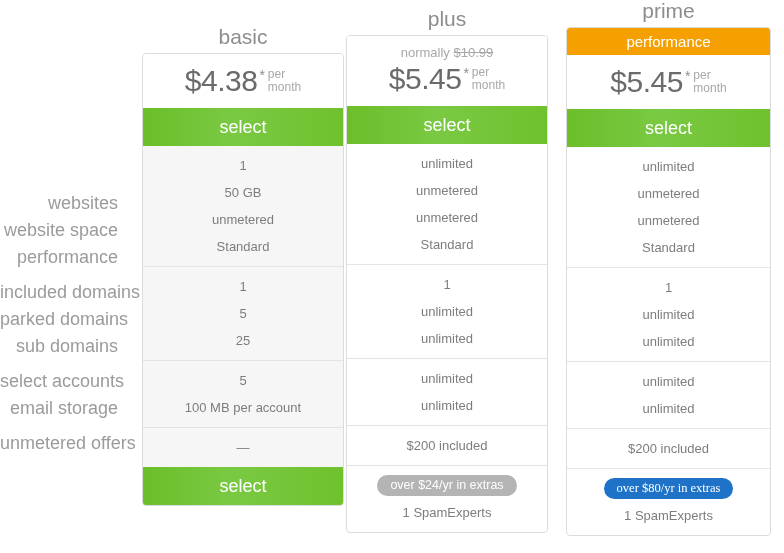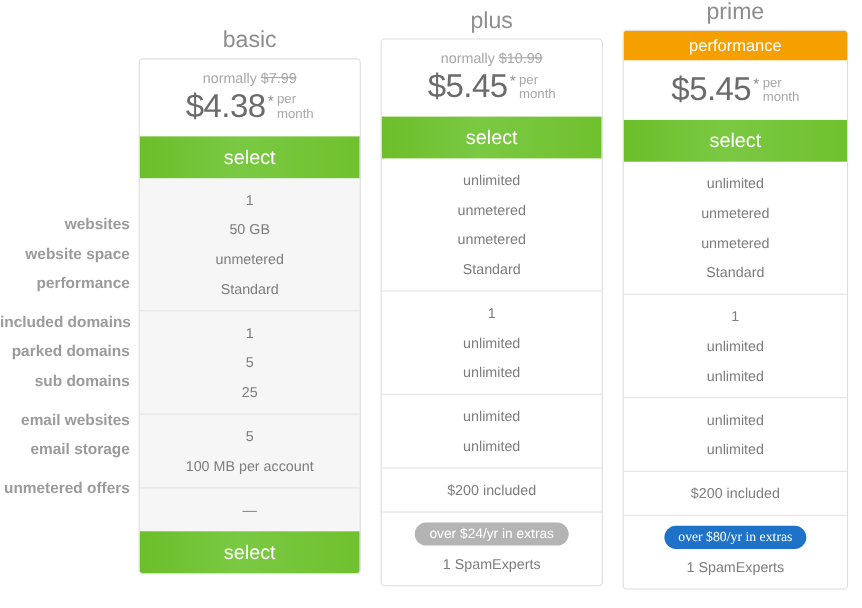--- a/index.html
+++ b/index.html
@@ -19,37 +19,36 @@
   }
 
   
   .labels {
     position: absolute;
     left: 0;
     top: 0;
     width: 118px;
     text-align: right;
     color: #9b9b9b;
-    font-size: 14px;
-    font-weight: bold;
+    font-size: 18px;
   }
   .label-row {
     height: 27px;
     line-height: 27px;
     white-space: nowrap;
   }
   .label-gap { height: 8px; }
 
   
   .plan {
     position: absolute;
     top: 0;
     width: 202px;
   }
-  .plan-basic { left: 126px; }
+  .plan-basic { left: 142px; }
   .plan-plus  { left: 346px; }
   .plan-prime { left: 566px; width: 205px; }
 
   .plan-title {
     text-align: center;
     color: #8d8d8d;
     font-size: 21px;
     font-weight: 400;
     line-height: 1;
     padding-bottom: 6px;
@@ -165,34 +164,30 @@
 
   <div class="labels" style="top:190px;">
     <div class="label-row">websites</div>
     <div class="label-row">website space</div>
     <div class="label-row">performance</div>
     <div class="label-gap"></div>
     <div class="label-row">included domains</div>
     <div class="label-row">parked domains</div>
     <div class="label-row">sub domains</div>
     <div class="label-gap"></div>
-    <div class="label-row">email websites</div>
+    <div class="label-row">select accounts</div>
     <div class="label-row">email storage</div>
     <div class="label-gap"></div>
     <div class="label-row">unmetered offers</div>
   </div>
 
   <div class="plan plan-basic" style="top:26px;">
     <div class="plan-title">basic</div>
     <div class="card">
       <div class="price-box">
-        <div class="normally">
-          <span>normally</span>
-          <span class="old">$7.99</span>
-        </div>
         <div class="price-line">
           <span class="amount">$4.38</span>
           <span class="asterisk">*</span>
           <span class="permonth">
             <span>per</span><br>
             <span>month</span>
           </span>
         </div>
       </div>
       <div class="select-btn">select</div>

